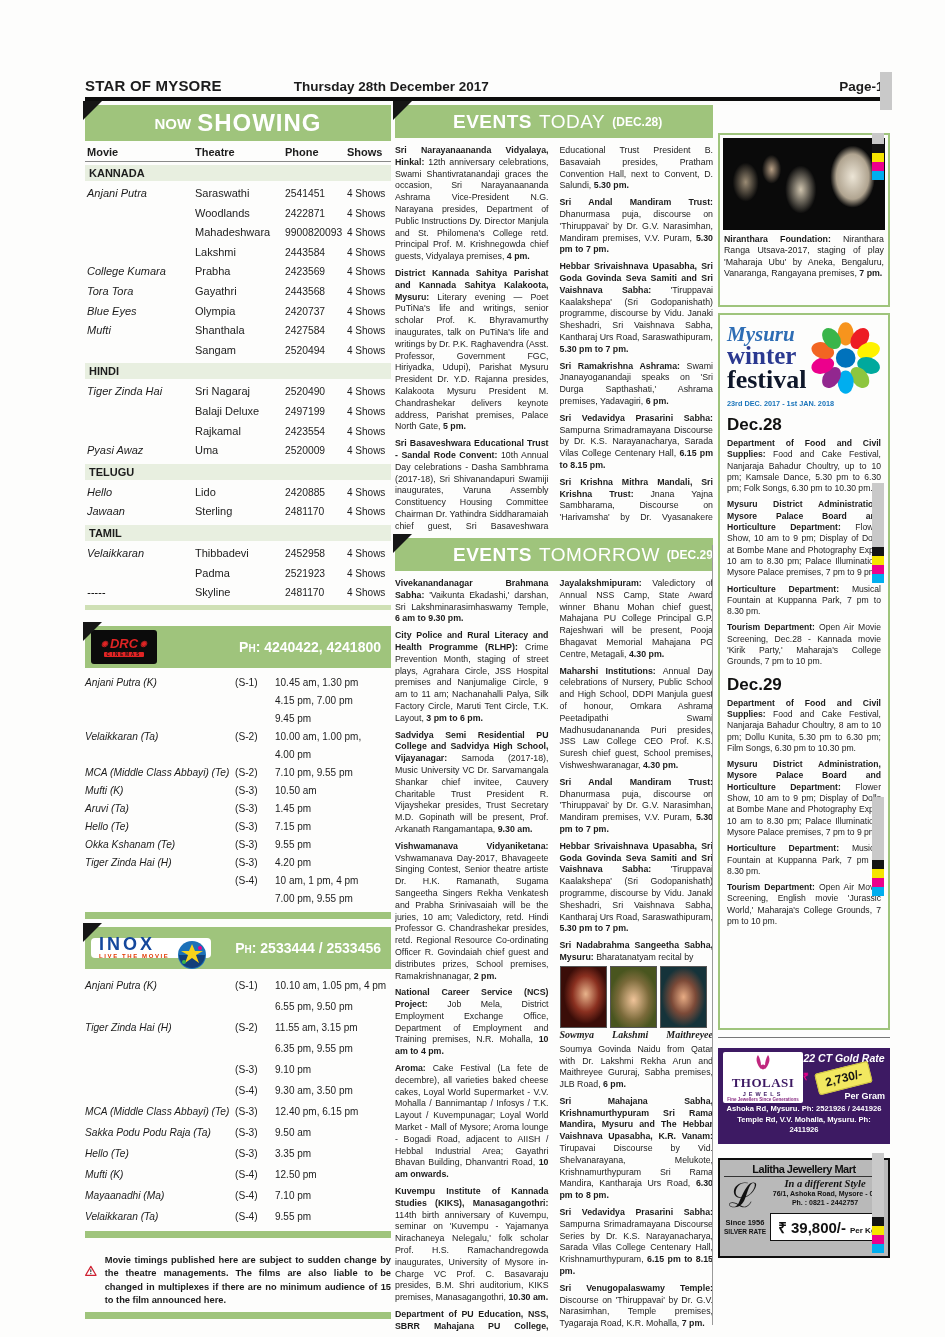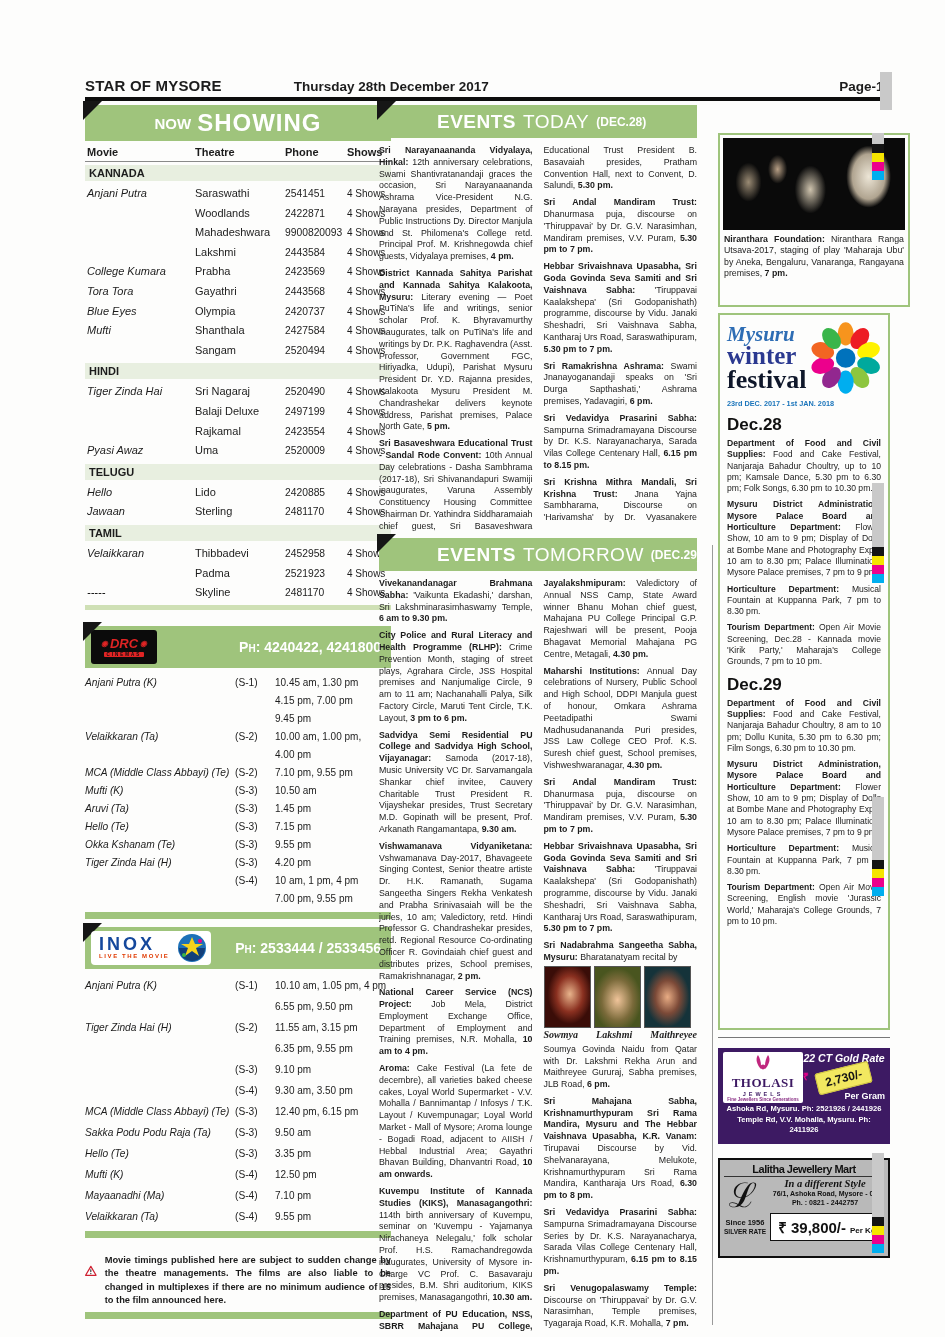--- a/index.html
+++ b/index.html
@@ -39,40 +39,40 @@
     padding:0 10px 0 6px;}
   .drc-hdr{margin-top:16px;}
   .inox-hdr{margin-top:8px;}
   .cin-ph{font-weight:bold;font-size:14px;font-variant:small-caps;}
   .drclogo{background:#0b0b0b;border-radius:3px;width:66px;height:34px;
     display:flex;flex-direction:column;align-items:center;justify-content:center;color:#e02424;}
   .drcline{display:flex;align-items:center;gap:2px;font-weight:bold;font-size:13px;font-style:italic;}
   .reel{font-size:8px;line-height:8px;}
   .drcsub{font-size:4.5px;letter-spacing:2px;background:#e02424;color:#0b0b0b;
     padding:0 3px;border-radius:1px;margin-top:1px;font-weight:bold;}
-  .inoxlogo{background:#fff;border-radius:4px;width:120px;height:34px;position:relative;
+  .inoxlogo{background:#fff;border-radius:4px;width:120px;height:20px;position:relative;
     display:flex;flex-direction:column;justify-content:center;padding-left:8px;box-sizing:border-box;}
   .inox-word{color:#15489c;font-weight:bold;font-size:18px;letter-spacing:3px;line-height:17px;}
   .inox-tag{color:#e03a00;font-size:6px;font-weight:bold;letter-spacing:1.6px;}
   .inox-globe{position:absolute;right:4px;top:2px;}
 
   .listing{padding-top:6px;}
   .lrow{display:grid;grid-template-columns:1fr 40px 116px;align-items:start;}
   .drc-listing .lrow{line-height:18px;}
   .inox-listing .lrow{line-height:21px;}
   .l-movie{font-style:italic;font-size:10.2px;}
   .l-screen{font-size:10.2px;}
   .l-times{font-size:10px;}
   .tline{display:block;}
 
   .notice{display:flex;gap:8px;align-items:flex-start;margin-top:16px;}
   .notice p{margin:0;font-size:9.3px;font-weight:bold;line-height:13.5px;text-align:justify;}
 
   
-  .col-mid{position:absolute;left:379px;top:105px;width:318px;}
+  .col-mid{position:absolute;left:395px;top:105px;width:318px;}
   .ev-hdr{height:33px;display:flex;align-items:center;gap:7px;padding-left:58px;box-sizing:border-box;}
   .ev-bold{font-size:19px;font-weight:bold;letter-spacing:.5px;}
   .ev-rest{font-size:19px;font-weight:400;letter-spacing:.5px;}
   .ev-date{font-size:12px;font-weight:bold;}
   .hdr-tom{position:absolute;top:433px;width:318px;}
   .ebody{column-count:2;column-gap:11px;overflow:hidden;}
   .body-today{position:absolute;top:40px;height:392px;width:318px;}
   .body-tom{position:absolute;top:473px;height:762px;width:318px;}
   .entry{margin:0 0 5px;font-size:8.8px;line-height:11.8px;text-align:justify;}
   .photostrip{margin:2px 0 4px;break-inside:avoid;}
@@ -82,21 +82,21 @@
      radial-gradient(22px 30px at 55% 45%,#e8b48c 0%,#8a3020 60%,#3a0d08 100%);}
   .pics > .pic:nth-child(2){background:
      radial-gradient(24px 32px at 50% 55%,#f0c49a 0%,#7a6a3a 65%,#49551f 100%);}
   .pics > .pic:nth-child(3){background:
      radial-gradient(22px 30px at 50% 50%,#e8ac84 0%,#7c4a38 55%,#15333a 100%);}
   .picnames{display:flex;justify-content:space-between;margin-top:1px;}
   .picname{font-family:"Liberation Serif",serif;font-style:italic;font-weight:bold;font-size:10px;}
 
   
   .col-right{position:absolute;left:718px;top:130px;width:172px;}
-  .photo-box{position:absolute;top:3px;width:192px;height:174px;border:2px solid #9fc47c;
+  .photo-box{position:absolute;top:3px;width:172px;height:174px;border:2px solid #9fc47c;
     box-sizing:border-box;padding:3px;}
   .stagephoto{width:100%;height:92px;background:
      radial-gradient(36px 50px at 80% 42%,#ece5d6 0%,#b0a490 45%,rgba(0,0,0,0) 62%),
      radial-gradient(26px 40px at 48% 56%,#cfc4ae 0%,rgba(0,0,0,0) 60%),
      radial-gradient(20px 30px at 14% 48%,#9a8b74 0%,rgba(0,0,0,0) 65%),
      radial-gradient(16px 24px at 30% 34%,#b79f85 0%,rgba(0,0,0,0) 60%),
      #0a0a0a;}
   .caption{margin:4px 1px 0;font-size:8.8px;line-height:11.4px;text-align:justify;}
 
   .festival-box{position:absolute;top:183px;width:172px;height:717px;border:2px solid #9fc47c;

